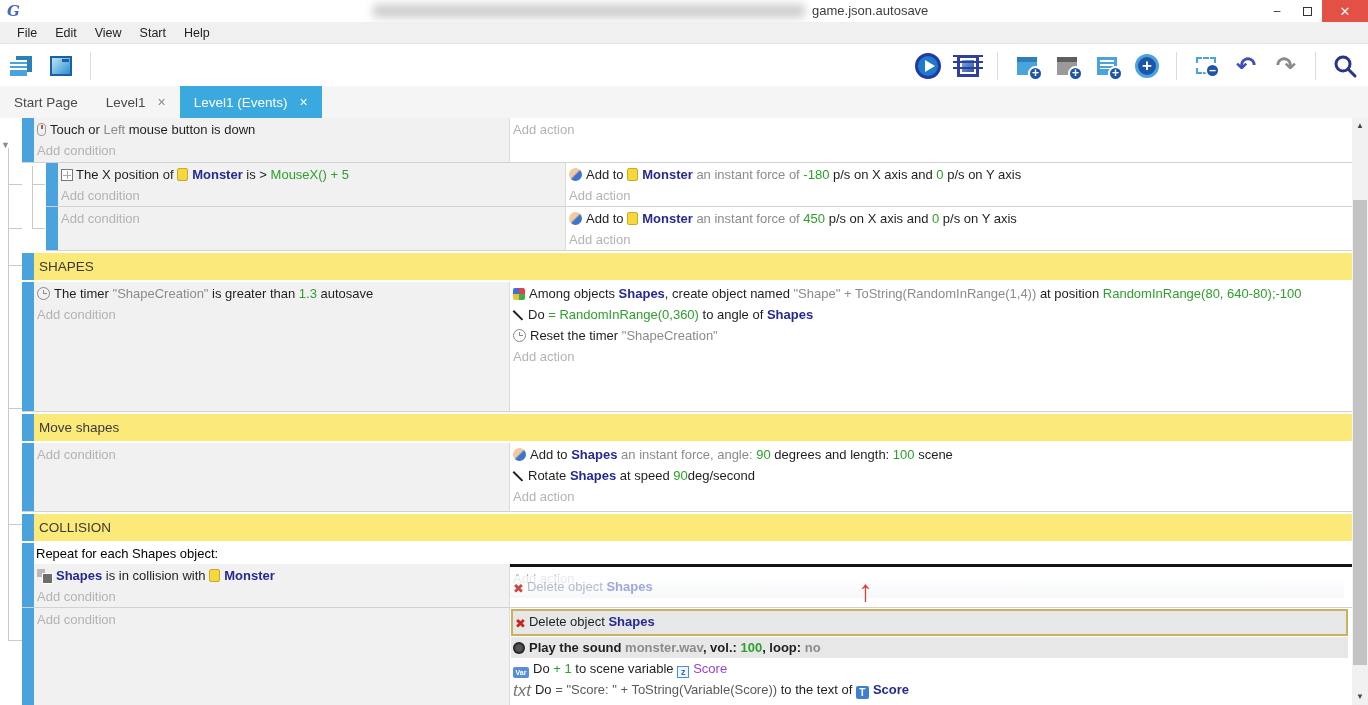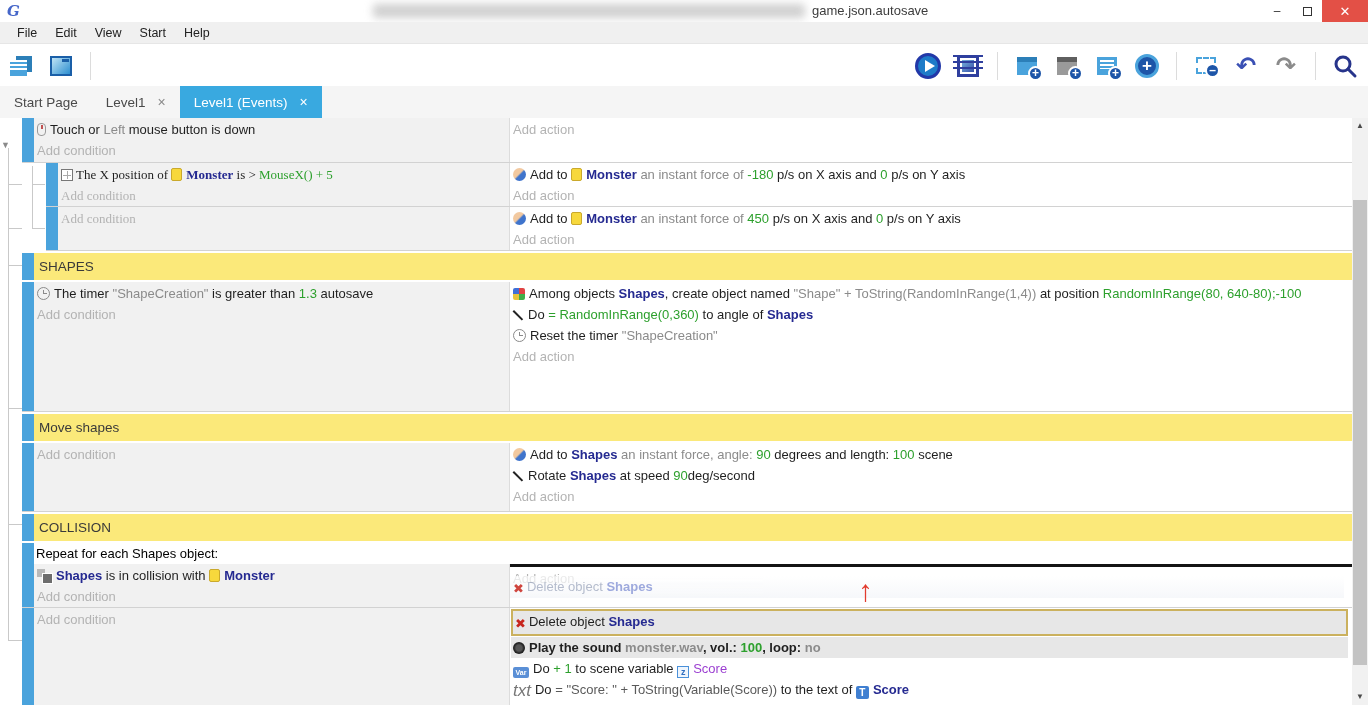--- a/index.html
+++ b/index.html
@@ -63,21 +63,21 @@
   
   .events { position:absolute; top:118px; left:0; right:16px; bottom:0; background:#fff; overflow:hidden; padding-left:22px; }
   .treeline { position:absolute; background:#c9c9c9; }
   .collapse-arrow { position:absolute; left:1px; top:22px; color:#8a8a8a; font-size:9px; }
 
   .evt { position:relative; display:flex; border-bottom:1px solid #d2d2d2; }
   .ebar { width:12px; background:#4aa3dc; flex:none; }
   .ind1 { margin-left:24px; }
   .cells { display:flex; flex:1; min-width:0; }
   .cell-c { width:476px; flex:none; background:#f1f1f1; border-right:1px solid #dcdcdc; padding:1px 4px 0 3px; }
-  .ind1 .cell-c { width:452px;font-family:Liberation Serif, serif; }
+  .ind1 .cell-c { width:508px; }
   .cell-a { flex:1; background:#fff; padding:1px 4px 0 3px; min-width:0; }
   .erow { line-height:21px; white-space:normal; }
   .ph { line-height:21px; color:#b3b3b3; }
   .row-sel { background:#e7e7e7; border:2px solid #cbb15e; margin:0 0 1px -2px; padding-left:2px; }
   .row-gray { background:#e7e7e7; margin-left:-2px; padding-left:2px;font-weight:bold; }
 
   .evt.comment { height:27px; margin:2px 0; border-bottom:none; }
   .cbody { flex:1; background:#fbe97a; color:#3a3a3a; line-height:27px; padding-left:5px; font-size:13.5px; }
 
   .evt.foreach { flex-direction:row; }

